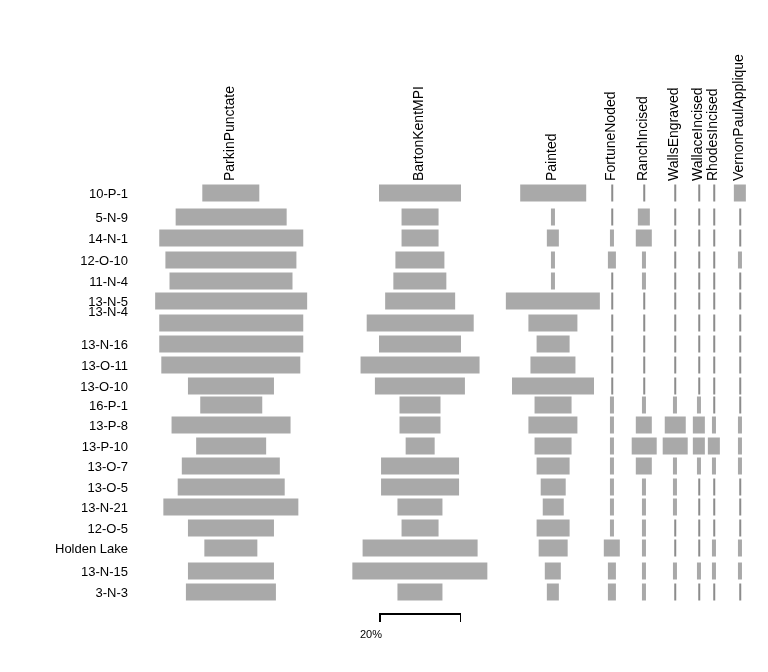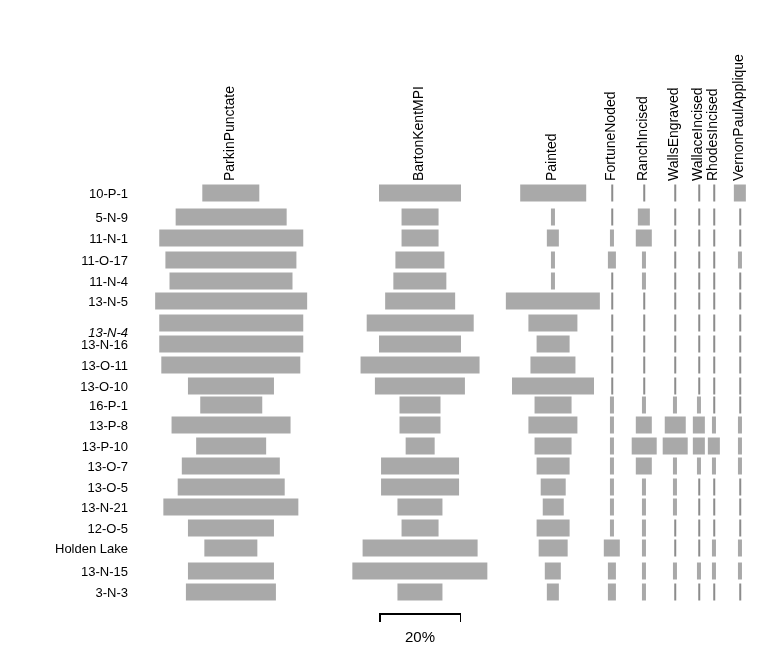--- a/index.html
+++ b/index.html
@@ -48,21 +48,21 @@
     width:1.5px;
     transform:translate(-50%,-50%);
   }
 
   
   #scale-bar{position:absolute;}
   #scale-bar .rule{position:absolute;left:0;top:0;height:1.5px;background:#000;}
   #scale-bar .capL,#scale-bar .capR{position:absolute;top:0;width:1.5px;height:9px;background:#000;}
   #scale-bar .capL{left:0;}
   #scale-label{
-    position:absolute;font-size:15px;text-align:center;
+    position:absolute;font-size:11px;text-align:left;
   }
 </style>
 </head>
 <body>
 
 <div id="chart-root">
 
   <div id="col-labels">
       <div class="col-label" style="left: 237px; top: 165px;">ParkinPunctate</div>
       <div class="col-label" style="left: 426px; top: 165px;">BartonKentMPI</div>
@@ -70,25 +70,25 @@
       <div class="col-label" style="left: 618px; top: 165px;">FortuneNoded</div>
       <div class="col-label" style="left: 650px; top: 165px;">RanchIncised</div>
       <div class="col-label" style="left: 681px; top: 165px;">WallsEngraved</div>
       <div class="col-label" style="left: 705px; top: 165px;">WallaceIncised</div>
       <div class="col-label" style="left: 720px; top: 165px;">RhodesIncised</div>
       <div class="col-label" style="left: 746px; top: 165px;">VernonPaulApplique</div>
     </div>
   <div id="row-labels">
       <div class="row-label" style="top: 193px;">10-P-1</div>
       <div class="row-label" style="top: 217px;">5-N-9</div>
-      <div class="row-label" style="top: 238px;">11-N-1</div>
-      <div class="row-label" style="top: 260px;">11-O-17</div>
+      <div class="row-label" style="top: 238px;">14-N-1</div>
+      <div class="row-label" style="top: 260px;">12-O-10</div>
       <div class="row-label" style="top: 281px;">11-N-4</div>
       <div class="row-label" style="top: 301px;">13-N-5</div>
-      <div class="row-label" style="top: 332px; font-style: italic;">13-N-4</div>
+      <div class="row-label" style="top: 311px;">13-N-4</div>
       <div class="row-label" style="top: 344px;">13-N-16</div>
       <div class="row-label" style="top: 365px;">13-O-11</div>
       <div class="row-label" style="top: 386px;">13-O-10</div>
       <div class="row-label" style="top: 405px;">16-P-1</div>
       <div class="row-label" style="top: 425px;">13-P-8</div>
       <div class="row-label" style="top: 446px;">13-P-10</div>
       <div class="row-label" style="top: 466px;">13-O-7</div>
       <div class="row-label" style="top: 487px;">13-O-5</div>
       <div class="row-label" style="top: 507px;">13-N-21</div>
       <div class="row-label" style="top: 528px;">12-O-5</div>

